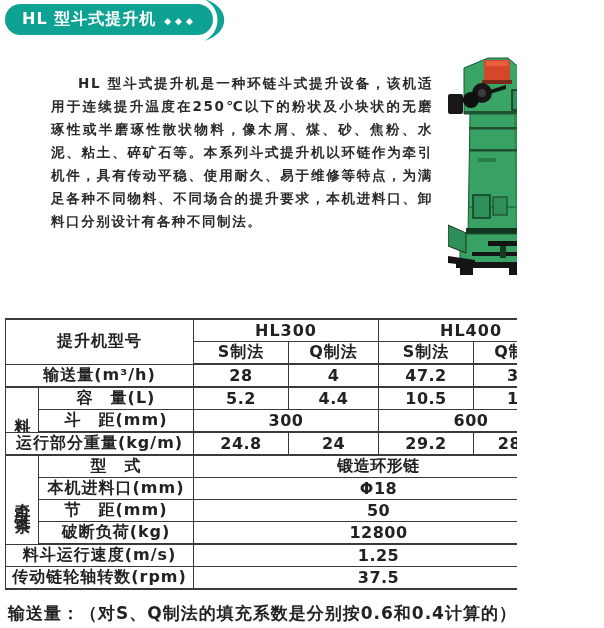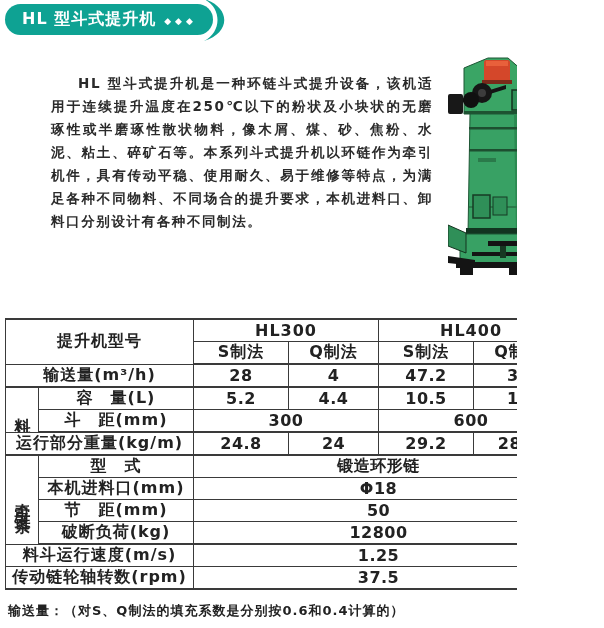--- a/index.html
+++ b/index.html
@@ -41,21 +41,21 @@
   }
   table.spec td.lbl{font-weight:600;letter-spacing:1px;}
   table.spec td.val{font-weight:600;letter-spacing:0.5px;}
   table.spec td.vlabel{
     font-weight:600;writing-mode:vertical-lr;text-orientation:upright;
     letter-spacing:5px;padding:4px 0;
   }
   table.spec tr.thick td{border-bottom-width:2px;}
   table.spec tr.thicktop td{border-top-width:2px;}
   
-  .footnote{position:absolute;left:8px;top:602px;font-size:13px;font-weight:600;letter-spacing:1px;color:#222;}
+  .footnote{position:absolute;left:8px;top:602px;font-size:17px;font-weight:600;letter-spacing:1px;color:#222;}
 </style>
 </head>
 <body>
 
 <div class="page">
 
   <div class="header-pill">
     <span class="title">HL 型斗式提升机</span>
     <span class="diamonds">◆◆◆</span>
   </div>

